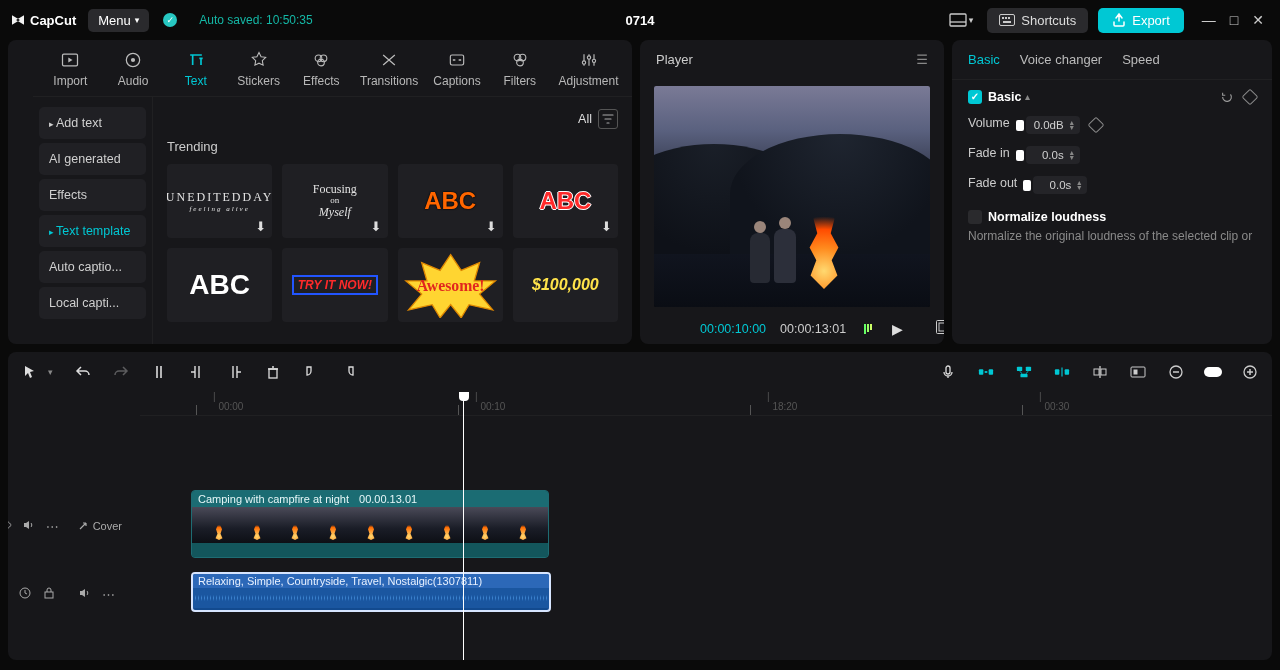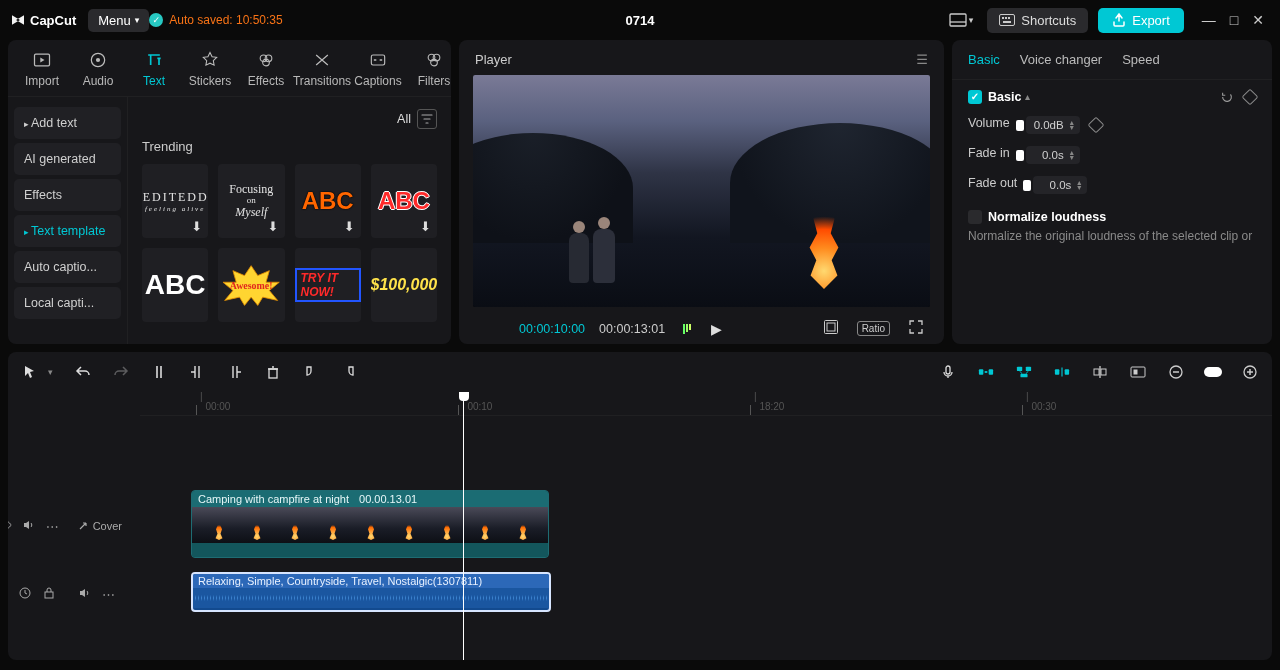--- a/index.html
+++ b/index.html
@@ -38,22 +38,23 @@
     display: flex;
     align-items: center;
     gap: 4px;
     font-size: 13px;
     color: #fff;
     text-align: center;
   }
   .autosave {
     display: flex;
     align-items: center;
-    gap: 6px;
-    color: #f97316;
+    gap: 22px;
+    margin-left: 14px;
+    color: #14b8a6;
     font-size: 12px;
   }
   .check-ico {
     width: 14px; height: 14px;
     background: #27c8c2;
     border-radius: 50%;
     display: flex; align-items: center; justify-content: center;
   }
   .check-ico::after { content: "✓"; color: #fff; font-size: 9px; }
   .title-center {
@@ -107,21 +108,21 @@
     padding: 0 8px;
     gap: 8px;
   }
   .panel {
     background: #17171a;
     border-radius: 8px;
     overflow: hidden;
     display: flex;
     flex-direction: column;
   }
-  .media-panel { width: 443px; }
+  .media-panel { width: 624px; padding-left: 25px; }
   .player-panel { flex: 1; }
   .right-panel { width: 320px; }
 
   
   .media-tabs {
     display: flex;
     justify-content: space-around;
     padding: 6px 6px 0;
     border-bottom: 1px solid rgba(255,255,255,.04);
   }
@@ -205,21 +206,21 @@
   .tmpl2 { font-family: serif; color:#e2e2e2; font-size:12px; text-align:center; line-height:1.1}
   .tmpl-abc3 { font-weight:900; font-size:24px; color:#ff6600; text-shadow:0 0 2px #000,0 0 1px #000;}
   .tmpl-abc4 { font-weight:900; font-size:24px; color:#ff2a2a; text-shadow:-1px 0 #fff,1px 0 #fff,0 -1px #fff,0 1px #fff;}
   .tmpl-abc5 { font-weight:900; font-size:28px; color:#fff; }
   .tmpl6 { font-weight:900; font-size:12px; color:#ff2a2a; font-style:italic; border:2px solid #2255ff; padding:1px 4px;}
   .tmpl8 { font-weight:900; font-size:16px; color:#ffe34a; font-style:italic;}
 
   
   .player-head {
     display:flex; justify-content:space-between; align-items:center;
-    padding: 12px 16px 8px;
+    padding: 12px 16px 19px;
     font-size:13px;
     color:#ccc;
   }
   .player-stage {
     flex:1; position:relative; background:#000;
     margin:0 14px; border-radius:2px;
     height: 195px;
     overflow:hidden;
   }
   .campfire-scene {
@@ -302,21 +303,21 @@
   
   .timeline {
     margin:0 8px 8px;
     background:#17171a;
     border-radius:0 0 8px 8px;
     height: 268px;
     position:relative;
     overflow:hidden;
   }
   .ruler{position:relative;height:24px;border-bottom:1px solid rgba(255,255,255,.04);margin-left:132px}
-  .ruler .tick{position:absolute;bottom:0;color:#555;font-size:10px;border-left:1px solid #555;padding-left:3px;height:10px;line-height:4px}
+  .ruler .tick{position:absolute;bottom:0;color:#555;font-size:10px;border-left:1px solid #555;padding-left:16px;height:10px;line-height:4px}
   .playhead{position:absolute;top:0;bottom:0;left:455px;width:1px;background:#fff;z-index:5}
   .playhead::before{content:"";position:absolute;top:-3px;left:-4.5px;width:10px;height:12px;background:#fff;border-radius:2px 2px 4px 4px}
   .tracks{margin-top:74px}
   .track{display:flex;align-items:center;height:72px}
   .track.audio{height:52px;margin-top:6px}
   .track-head{width:132px;display:flex;align-items:center;gap:10px;padding:0 10px;justify-content:flex-end}
   .track-head .cover{display:flex;align-items:center;gap:2px;padding:4px 8px;border-radius:4px;color:#aaa;font-size:11px}
   .track-head svg{width:14px;height:14px}
   .track-head .th-ico{color:#aaa}
   .track-body{flex:1;position:relative;height:100%}
@@ -505,27 +506,27 @@
               <span class="dl">⬇</span>
             </div>
           <div class="tmpl">
               <div class="tmpl-abc4">ABC</div>
               <span class="dl">⬇</span>
             </div>
           <div class="tmpl">
               <div class="tmpl-abc5">ABC</div>
             </div>
           <div class="tmpl">
+              <div class="tmpl6">TRY IT NOW!</div>
+            </div>
+          <div class="tmpl">
             <svg viewBox="0 0 80 50">
                 <polygon points="40,2 48,14 62,8 58,22 74,22 62,32 72,44 54,40 48,50 40,40 32,50 26,40 8,44 18,32 6,22 22,22 18,8 32,14" fill="#ffd531" stroke="#e08800" stroke-width="1"></polygon>
                 <text x="40" y="30" text-anchor="middle" font-family="cursive" font-weight="900" font-size="12" fill="#e2261e">Awesome!</text>
               </svg>
-            </div>
-          <div class="tmpl">
-              <div class="tmpl6">TRY IT NOW!</div>
             </div>
           <div class="tmpl">
               <div class="tmpl8">$100,000</div>
             </div>
         </div>
       </div>
     </div>
   </div>
 
   <div class="panel player-panel">

